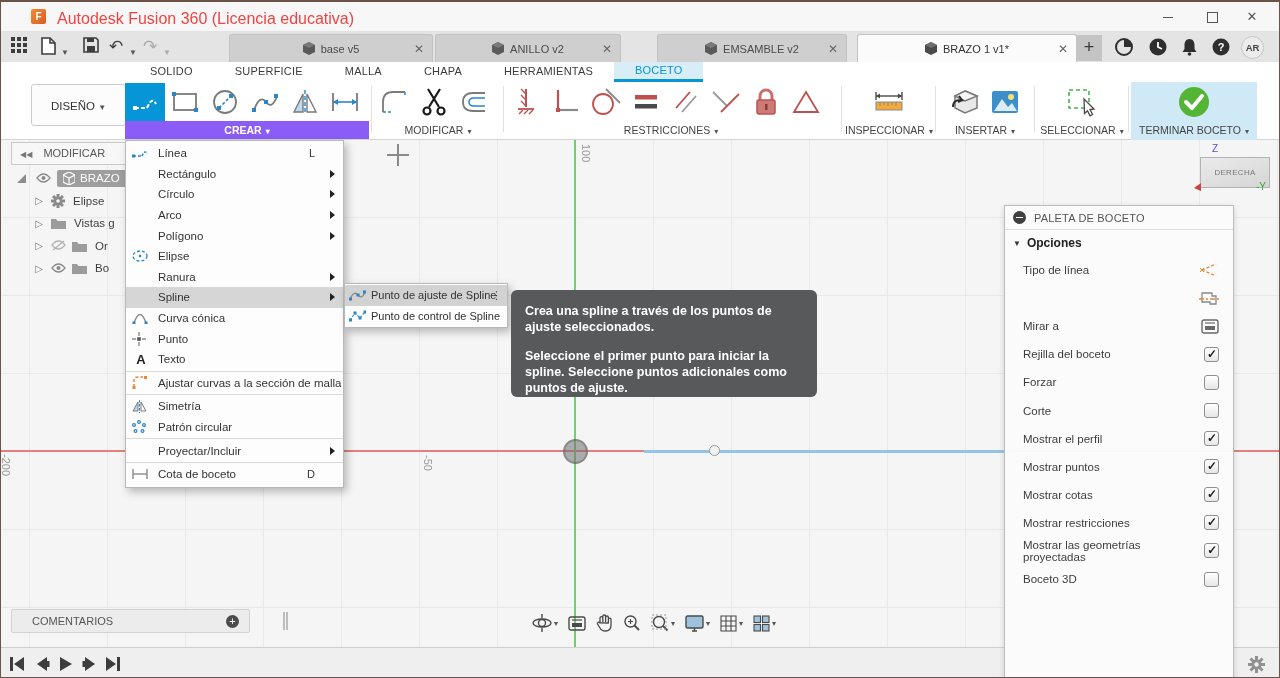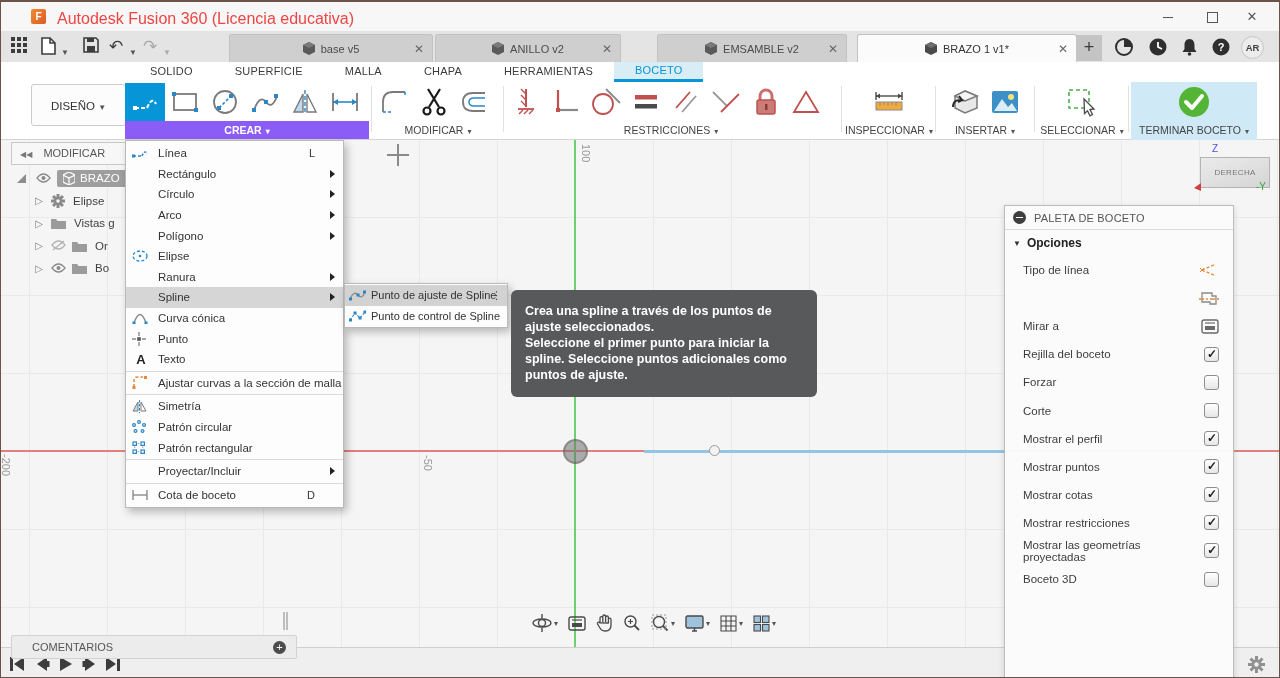--- a/index.html
+++ b/index.html
@@ -90,22 +90,22 @@
                 border:1px solid #c9c9c9; font-size:11px; color:#555; line-height:21px; z-index:2; }
   .nav-collapse { display:inline-block; margin:0 8px 0 8px; font-size:8px; color:#777; }
   .ntree { position:absolute; left:0; top:165px; width:300px; z-index:1; font-size:11.5px; color:#3f3f3f; }
   .nrow { position:relative; height:22.5px; display:flex; align-items:center; }
   .nexp { width:12px; text-align:center; color:#7d7d7d; font-size:10px; }
   .root-tri { width:0; height:0; border-bottom:9px solid #8c8c8c; border-left:9px solid transparent; margin-left:16px; }
   .root-chip { background:#9e9e9e; color:#fff; height:17px; display:flex; align-items:center; gap:5px;
                padding:0 26px 0 6px; margin-left:6px; border-radius:2px 0 0 2px; }
 
   
-  .comments { position:absolute; left:10px; top:607px; width:286px; height:24px; background:#ececec;
-              border:1px solid #d2d2d2; border-radius:2px; z-index:2; font-size:11px; color:#555;margin-top:26px; }
+  .comments { position:absolute; left:10px; top:607px; width:239px; height:24px; background:#ececec;
+              border:1px solid #d2d2d2; border-radius:2px; z-index:2; font-size:11px; color:#555; }
   .comments span.lbl { position:absolute; left:20px; top:5px; }
   .cplus { position:absolute; right:10px; top:5px; width:13px; height:13px; border-radius:50%;
            background:#4c4c4c; color:#fff; font-size:11px; line-height:12px; text-align:center; }
   .grip { position:absolute; left:282px; top:610px; width:5px; height:18px; z-index:2;
           border-left:2px solid #bdbdbd; border-right:2px solid #bdbdbd; }
 
   
   .navbar-bottom { position:absolute; left:528px; top:608px; height:26px; display:flex; align-items:center;
                    gap:4px; z-index:2; }
   .nbtn { display:flex; align-items:center; gap:2px; padding:0 3px; }
@@ -134,21 +134,21 @@
   .smi { position:relative; height:20.5px; display:flex; align-items:center; font-size:11px; color:#333; }
   .smi.hl { background:#d2d2d2; }
   .smi .mic { left:4px; }
   .smi .mlabel { margin-left:26px; }
   .kebab { position:absolute; right:5px; color:#444; font-size:11px; }
 
   
   .tooltip { position:absolute; left:510px; top:288px; width:306px; height:107px; background:#58595b;
              border-radius:6px; z-index:12; color:#fff; font-size:12.5px; font-weight:bold;
              padding:13px 14px; line-height:1.28; }
-  .tooltip p + p { }
+  .tooltip p + p { margin-top:13px; }
 
   
   .palette { position:absolute; left:1003px; top:203px; width:230px; height:532px;
              background:rgba(251,251,251,.97); border:1px solid #bdbdbd; z-index:2;
              box-shadow:0 2px 6px rgba(0,0,0,.15); }
   .phead { height:24px; border-bottom:1px solid #dcdcdc; display:flex; align-items:center; gap:8px;
            padding-left:8px; font-size:11px; color:#555; letter-spacing:.2px; }
   .pcollapse { width:13px; height:13px; border-radius:50%; background:#3f3f3f; position:relative; }
   .pcollapse::after { content:""; position:absolute; left:3px; top:6px; width:7px; border-top:1.5px solid #fff; }
   .psection { height:26px; display:flex; align-items:center; gap:6px; padding-left:8px;
@@ -685,34 +685,20 @@
             <circle cx="7" cy="2" r="1.4"></circle>
             <circle cx="12" cy="5" r="1.4"></circle>
             <circle cx="10.5" cy="11" r="1.4"></circle>
             <circle cx="3.5" cy="11" r="1.4"></circle>
             <circle cx="2" cy="5" r="1.4"></circle>
           </g>
         </svg>
       </span>
     <span class="mlabel">Patrón circular</span>
   </div>
-  <div class="mi">
-    <span class="mic">
-        <svg width="14" height="14" viewBox="0 0 14 14">
-          <g fill="none" stroke="#2a86c7" stroke-width="1.2">
-            <rect x="1" y="1" width="3.4" height="3.4"></rect>
-            <rect x="9" y="1" width="3.4" height="3.4"></rect>
-            <rect x="1" y="9" width="3.4" height="3.4"></rect>
-            <rect x="9" y="9" width="3.4" height="3.4"></rect>
-          </g>
-          <path d="M5.5 2.7 h2.5 M5.5 10.7 h2.5 M2.7 5.5 v2.5 M10.7 5.5 v2.5" stroke="#9a9a9a" stroke-width="1" stroke-dasharray="1.5 1"></path>
-        </svg>
-      </span>
-    <span class="mlabel">Patrón rectangular</span>
-  </div>
   <div class="msep"></div>
   <div class="mi">
     <span class="mlabel">Proyectar/Incluir</span>
     <span class="marrow"></span>
   </div>
   <div class="msep"></div>
   <div class="mi">
     <span class="mic">
         <svg width="16" height="12" viewBox="0 0 16 12">
           <path d="M1 1 V11 M15 1 V11" stroke="#8a8a8a" stroke-width="1.4"></path>

